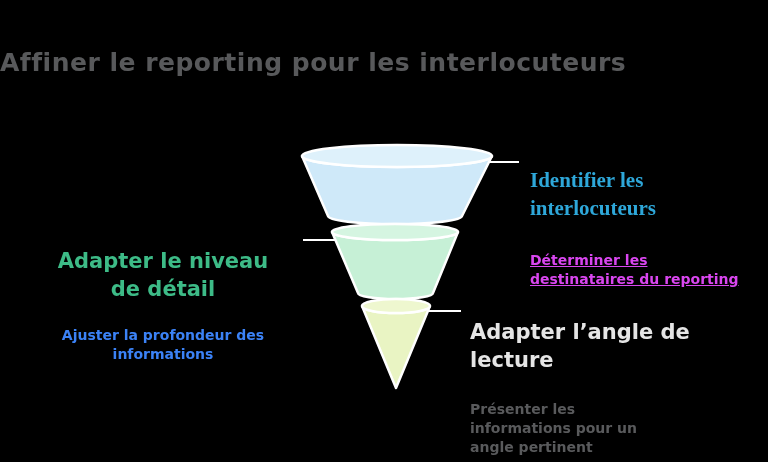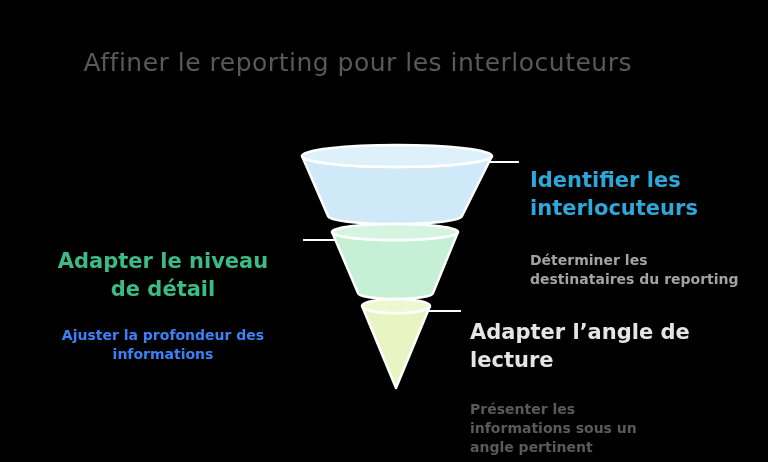--- a/index.html
+++ b/index.html
@@ -10,23 +10,23 @@
     height: 462px;
     background: #000;
     overflow: hidden;
     font-family: "DejaVu Sans", "Liberation Sans", sans-serif;
   }
   .title {
     position: absolute;
     top: 48px;
     left: 0;
     width: 632px;
-    text-align: right;
+    text-align: left;
     font-size: 25px;
-    font-weight: normal;
+    font-weight: bold;
     letter-spacing: 0.5px;
     white-space: pre-line;
   }
   .funnel-svg {
     position: absolute;
     top: 0;
     left: 0;
   }
   .funnel-svg path, .funnel-svg ellipse {
     stroke: #ffffff;
@@ -75,34 +75,34 @@
 
     <path d="M 362 306 A 34 7 0 0 0 430 306 L 396 388 Z" fill="#e9f4c3"></path>
     <ellipse cx="396" cy="306" rx="34" ry="7" fill="#eef7cf"></ellipse>
 
     <line x1="489" y1="162" x2="519" y2="162"></line>
     <line x1="303" y1="240" x2="335" y2="240"></line>
     <line x1="428" y1="311" x2="461" y2="311"></line>
   </svg>
 
   <div class="label label-step1">
-    <div class="heading" style="color: rgb(46, 167, 217);">Identifier les
+    <div class="heading" style="color: rgb(46, 167, 217); font-family: Liberation Serif, serif;">Identifier les
 interlocuteurs</div>
-    <div class="desc" style="color: #a3a3a3;">Déterminer les
+    <div class="desc" style="color: #d946ef; text-decoration: underline;">Déterminer les
 destinataires du reporting</div>
   </div>
 
   <div class="label label-step2">
     <div class="heading" style="color: rgb(61, 187, 135);">Adapter le niveau
 de détail</div>
     <div class="desc" style="color: #3b82f6;">Ajuster la profondeur des
 informations</div>
   </div>
 
   <div class="label label-step3">
     <div class="heading" style="color: #e5e5e5;">Adapter l’angle de
 lecture</div>
     <div class="desc" style="color: rgb(89, 90, 92);">Présenter les
-informations sous un
+informations pour un
 angle pertinent</div>
   </div>
 
 </div>
 
 </body></html>

